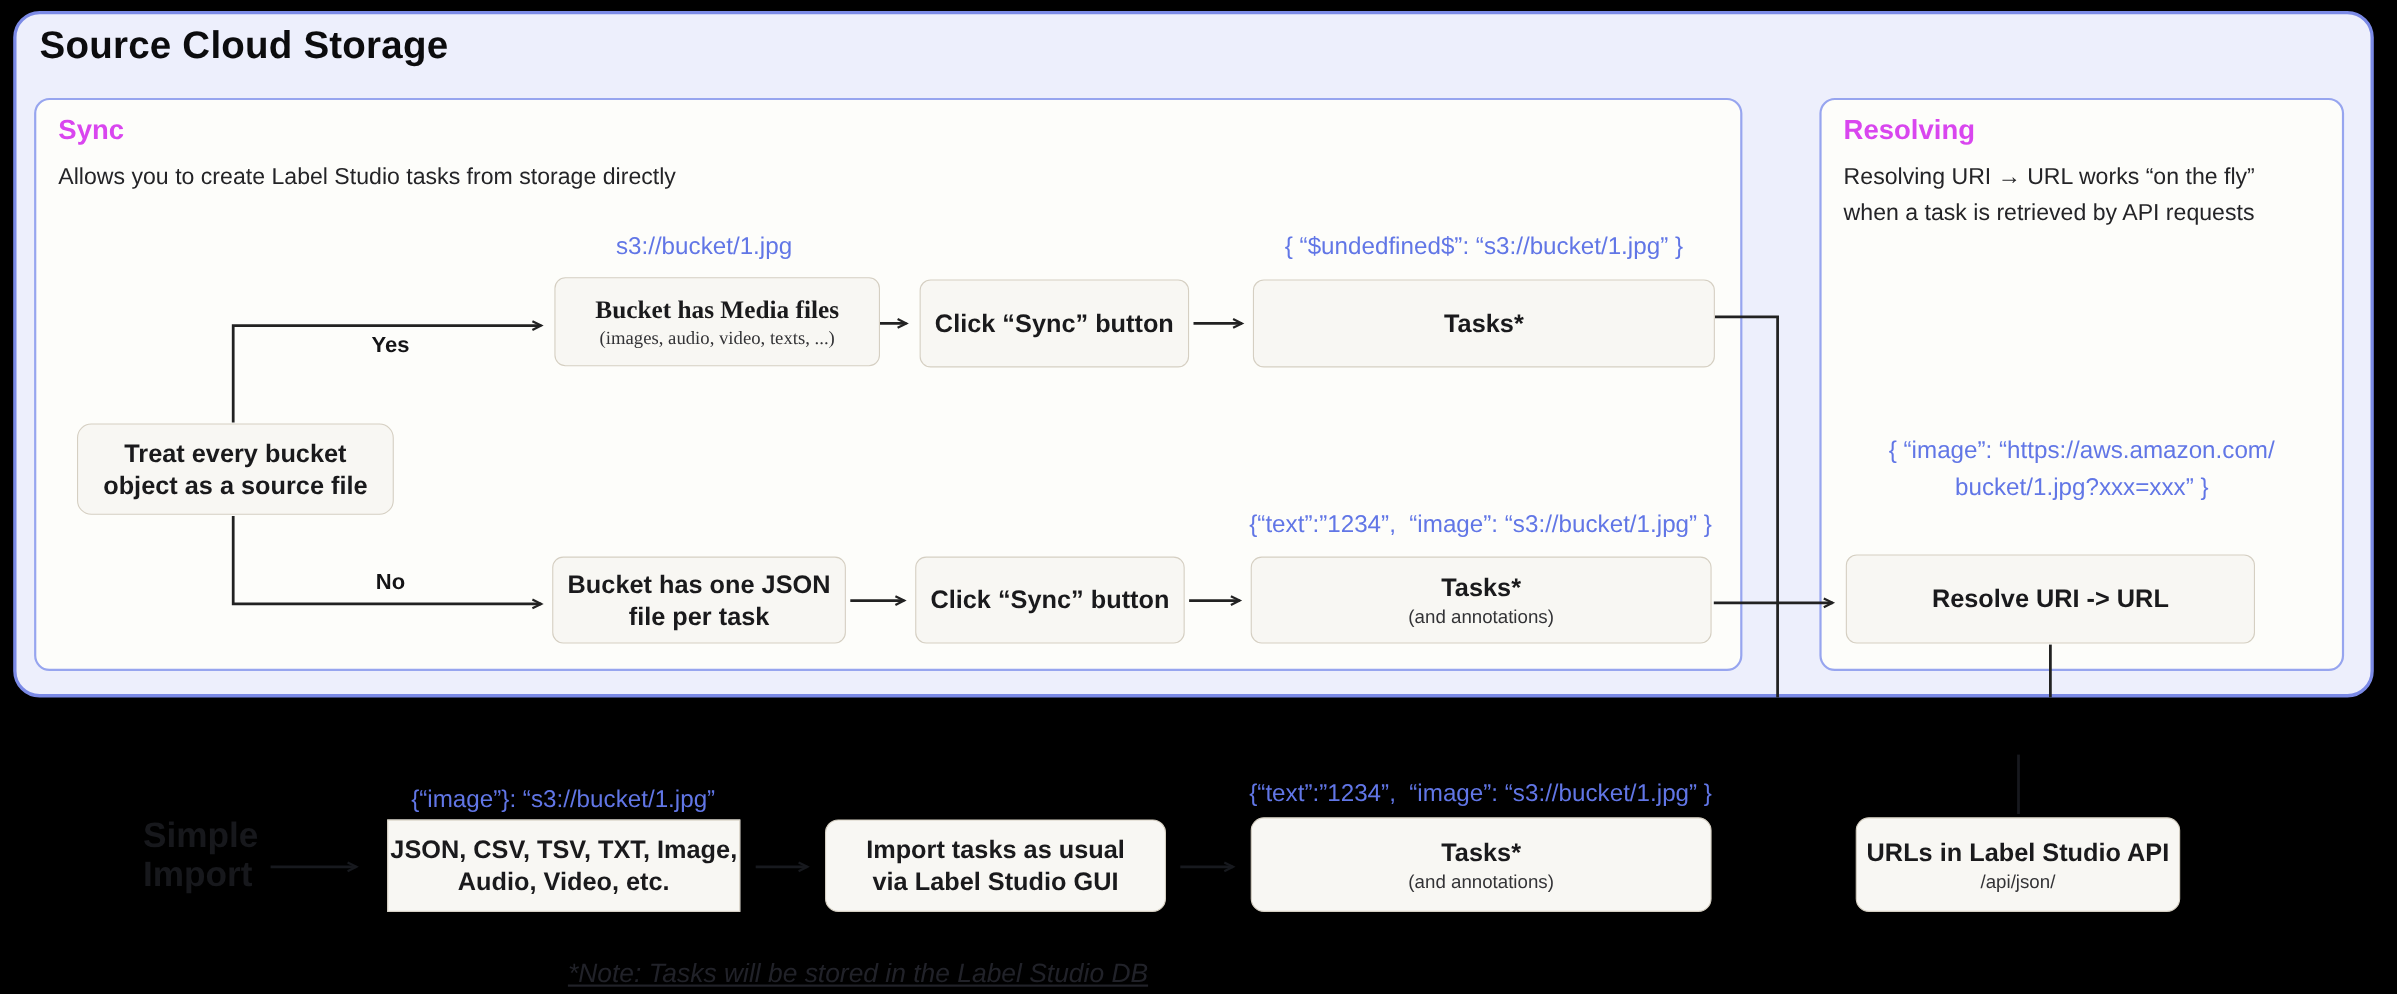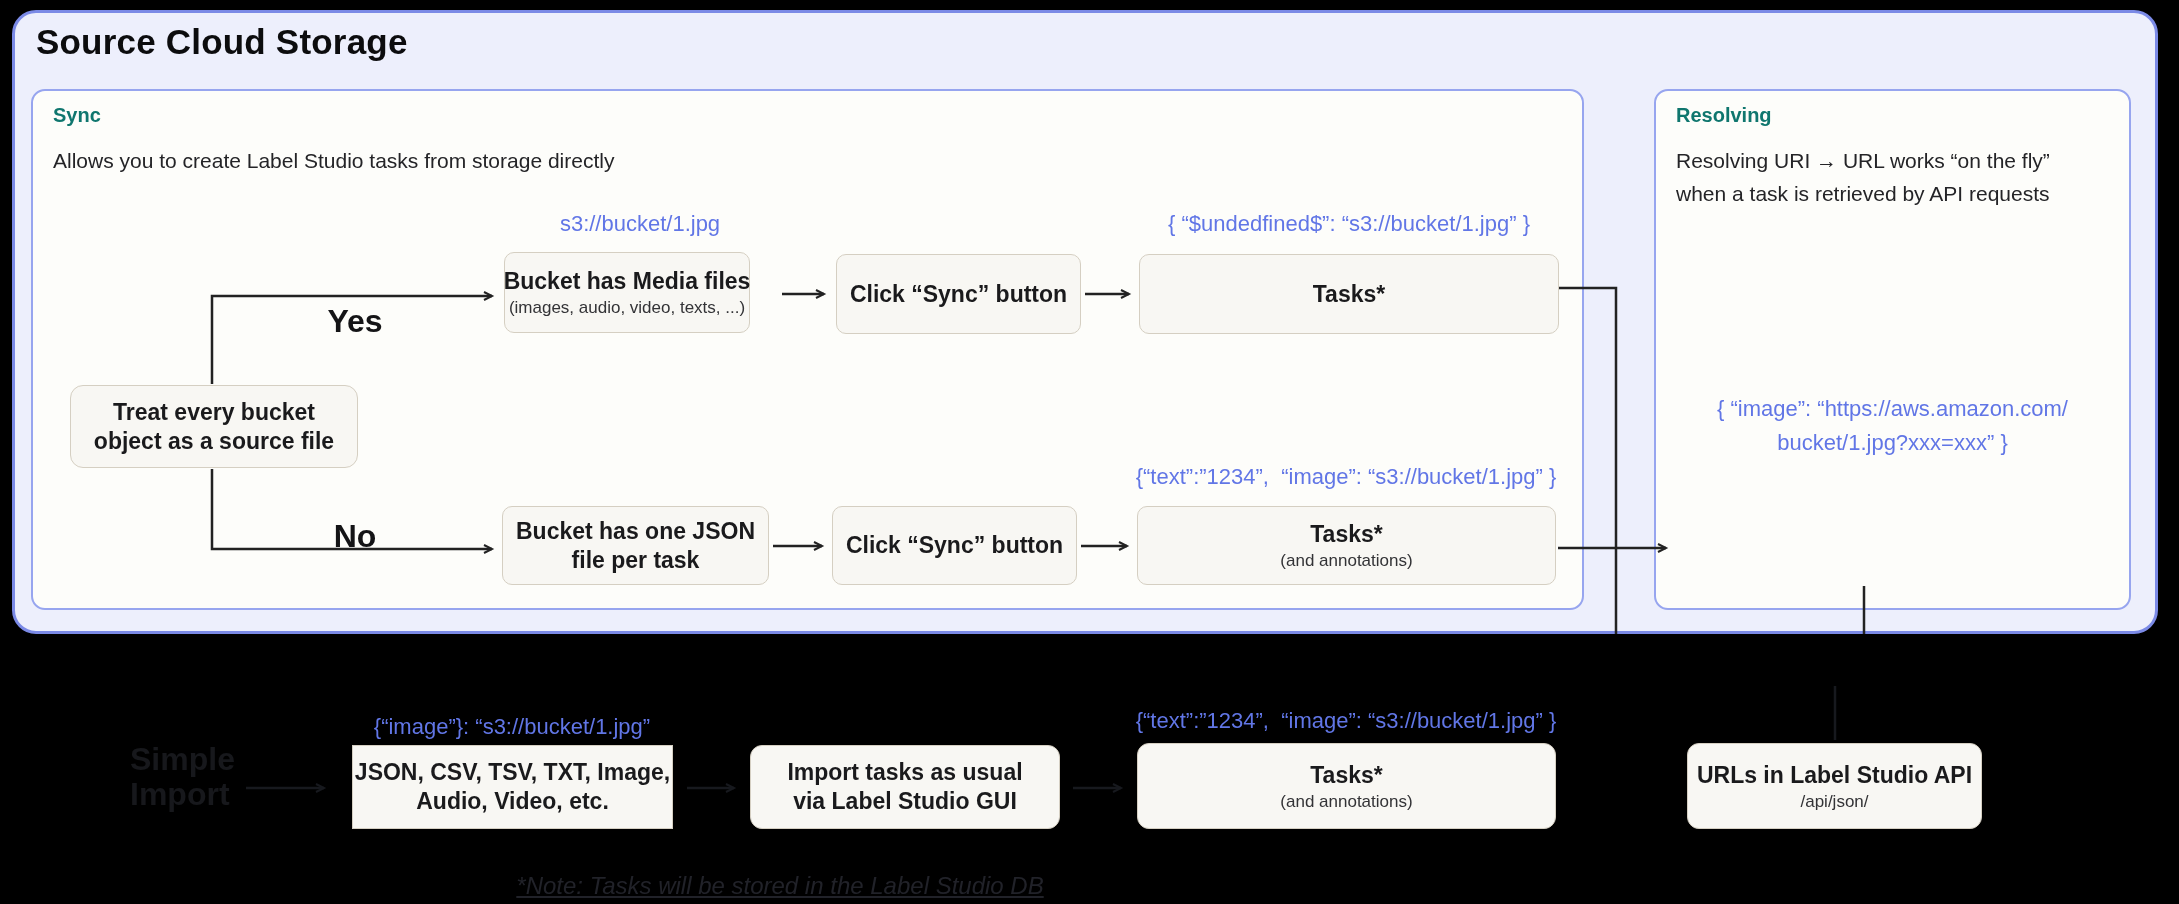--- a/index.html
+++ b/index.html
@@ -8,32 +8,32 @@
   .abs{position:absolute;}
   
   #outer-panel{left:12px;top:10px;width:2146px;height:624px;background:#edeffc;
                border:3px solid #7b8ae6;border-radius:24px;box-sizing:border-box;}
   
   .panel{background:#fdfdfa;border:2px solid #97a5ef;border-radius:14px;box-sizing:border-box;}
   #sync-panel{left:31px;top:89px;width:1553px;height:521px;}
   #resolving-panel{left:1654px;top:89px;width:477px;height:521px;}
   
   .page-title{font-size:35px;font-weight:700;color:#0c0c0e;letter-spacing:.2px;}
-  .panel-title{font-size:20px;font-weight:700;color:#0f766e;}
+  .panel-title{font-size:25px;font-weight:700;color:#d946ef;}
   .panel-sub{font-size:21px;font-weight:400;color:#242427;line-height:33px;}
   
   .fbox{background:#f8f7f3;border:1.5px solid #d5cfc2;border-radius:10px;box-sizing:border-box;
         display:flex;flex-direction:column;align-items:center;justify-content:center;
         color:#1a1a1c;text-align:center;}
   .fbox .t{font-size:23px;font-weight:700;white-space:nowrap;line-height:29px;}
   .fbox .s{font-size:17px;font-weight:400;color:#333336;white-space:nowrap;margin-top:2px;}
   
   .annotation{color:#6176e6;font-size:22px;font-weight:500;text-align:center;white-space:pre;}
   
-  .branch-label{font-size:32px;font-weight:700;color:#141416;text-align:center;}
+  .branch-label{font-size:20px;font-weight:700;color:#141416;text-align:center;}
   
   .hidden-label{color:#17181c;font-size:32px;font-weight:600;line-height:35px;}
   .footnote{color:#212229;font-size:24px;font-style:italic;font-weight:500;text-align:center;white-space:nowrap;text-decoration:underline;}
   svg.connectors{position:absolute;left:0;top:0;z-index:2;pointer-events:none;}
   .lvl{z-index:3;}
 </style>
 </head>
 <body>
 
 <div id="canvas">
@@ -77,21 +77,21 @@
   <div class="abs panel-sub lvl" style="left:53px;top:144px;">Allows you to create Label Studio tasks from storage directly</div>
 
   <div class="abs fbox lvl" style="left:70px;top:385px;width:288px;height:83px;border-radius:13px;">
     <div class="t">Treat every bucket</div>
     <div class="t">object as a source file</div>
   </div>
   <div class="abs branch-label lvl" style="left:295px;top:303px;width:120px;">Yes</div>
   <div class="abs branch-label lvl" style="left:295px;top:518px;width:120px;">No</div>
 
   <div class="abs annotation lvl" style="left:440px;top:211px;width:400px;">s3://bucket/1.jpg</div>
-  <div class="abs fbox lvl" style="left:504px;top:252px;width:246px;height:81px;">
+  <div class="abs fbox lvl" style="left:504px;top:252px;width:296px;height:81px;font-family:Liberation Serif, serif;">
     <div class="t">Bucket has Media files</div>
     <div class="s">(images, audio, video, texts, ...)</div>
   </div>
   <div class="abs fbox lvl" style="left:836px;top:254px;width:245px;height:80px;">
     <div class="t">Click “Sync” button</div>
   </div>
   <div class="abs annotation lvl" style="left:1149px;top:211px;width:400px;">{ “$undedfined$”: “s3://bucket/1.jpg” }</div>
   <div class="abs fbox lvl" style="left:1139px;top:254px;width:420px;height:80px;">
     <div class="t">Tasks*</div>
   </div>
@@ -107,20 +107,23 @@
   <div class="abs fbox lvl" style="left:1137px;top:506px;width:419px;height:79px;">
     <div class="t">Tasks*</div>
     <div class="s">(and annotations)</div>
   </div>
 
   <div class="abs panel-title lvl" style="left:1676px;top:104px;">Resolving</div>
   <div class="abs panel-sub lvl" style="left:1676px;top:144px;">Resolving URI → URL works “on the fly”</div>
   <div class="abs panel-sub lvl" style="left:1676px;top:177px;">when a task is retrieved by API requests</div>
   <div class="abs annotation lvl" style="left:1654px;top:396px;width:477px;">{ “image”: “https://aws.amazon.com/</div>
   <div class="abs annotation lvl" style="left:1654px;top:430px;width:477px;">bucket/1.jpg?xxx=xxx” }</div>
+  <div class="abs fbox lvl" style="left:1678px;top:504px;width:372px;height:81px;">
+    <div class="t">Resolve URI -&gt; URL</div>
+  </div>
 
   <div class="abs hidden-label lvl" style="left:130px;top:742px;">
     <div>Simple</div>
     <div>Import</div>
   </div>
 
   <div class="abs annotation lvl" style="left:312px;top:714px;width:400px;">{“image”}: “s3://bucket/1.jpg”</div>
   <div class="abs fbox lvl" style="left:352px;top:745px;width:321px;height:84px;border-radius:0;">
     <div class="t">JSON, CSV, TSV, TXT, Image,</div>
     <div class="t">Audio, Video, etc.</div>

